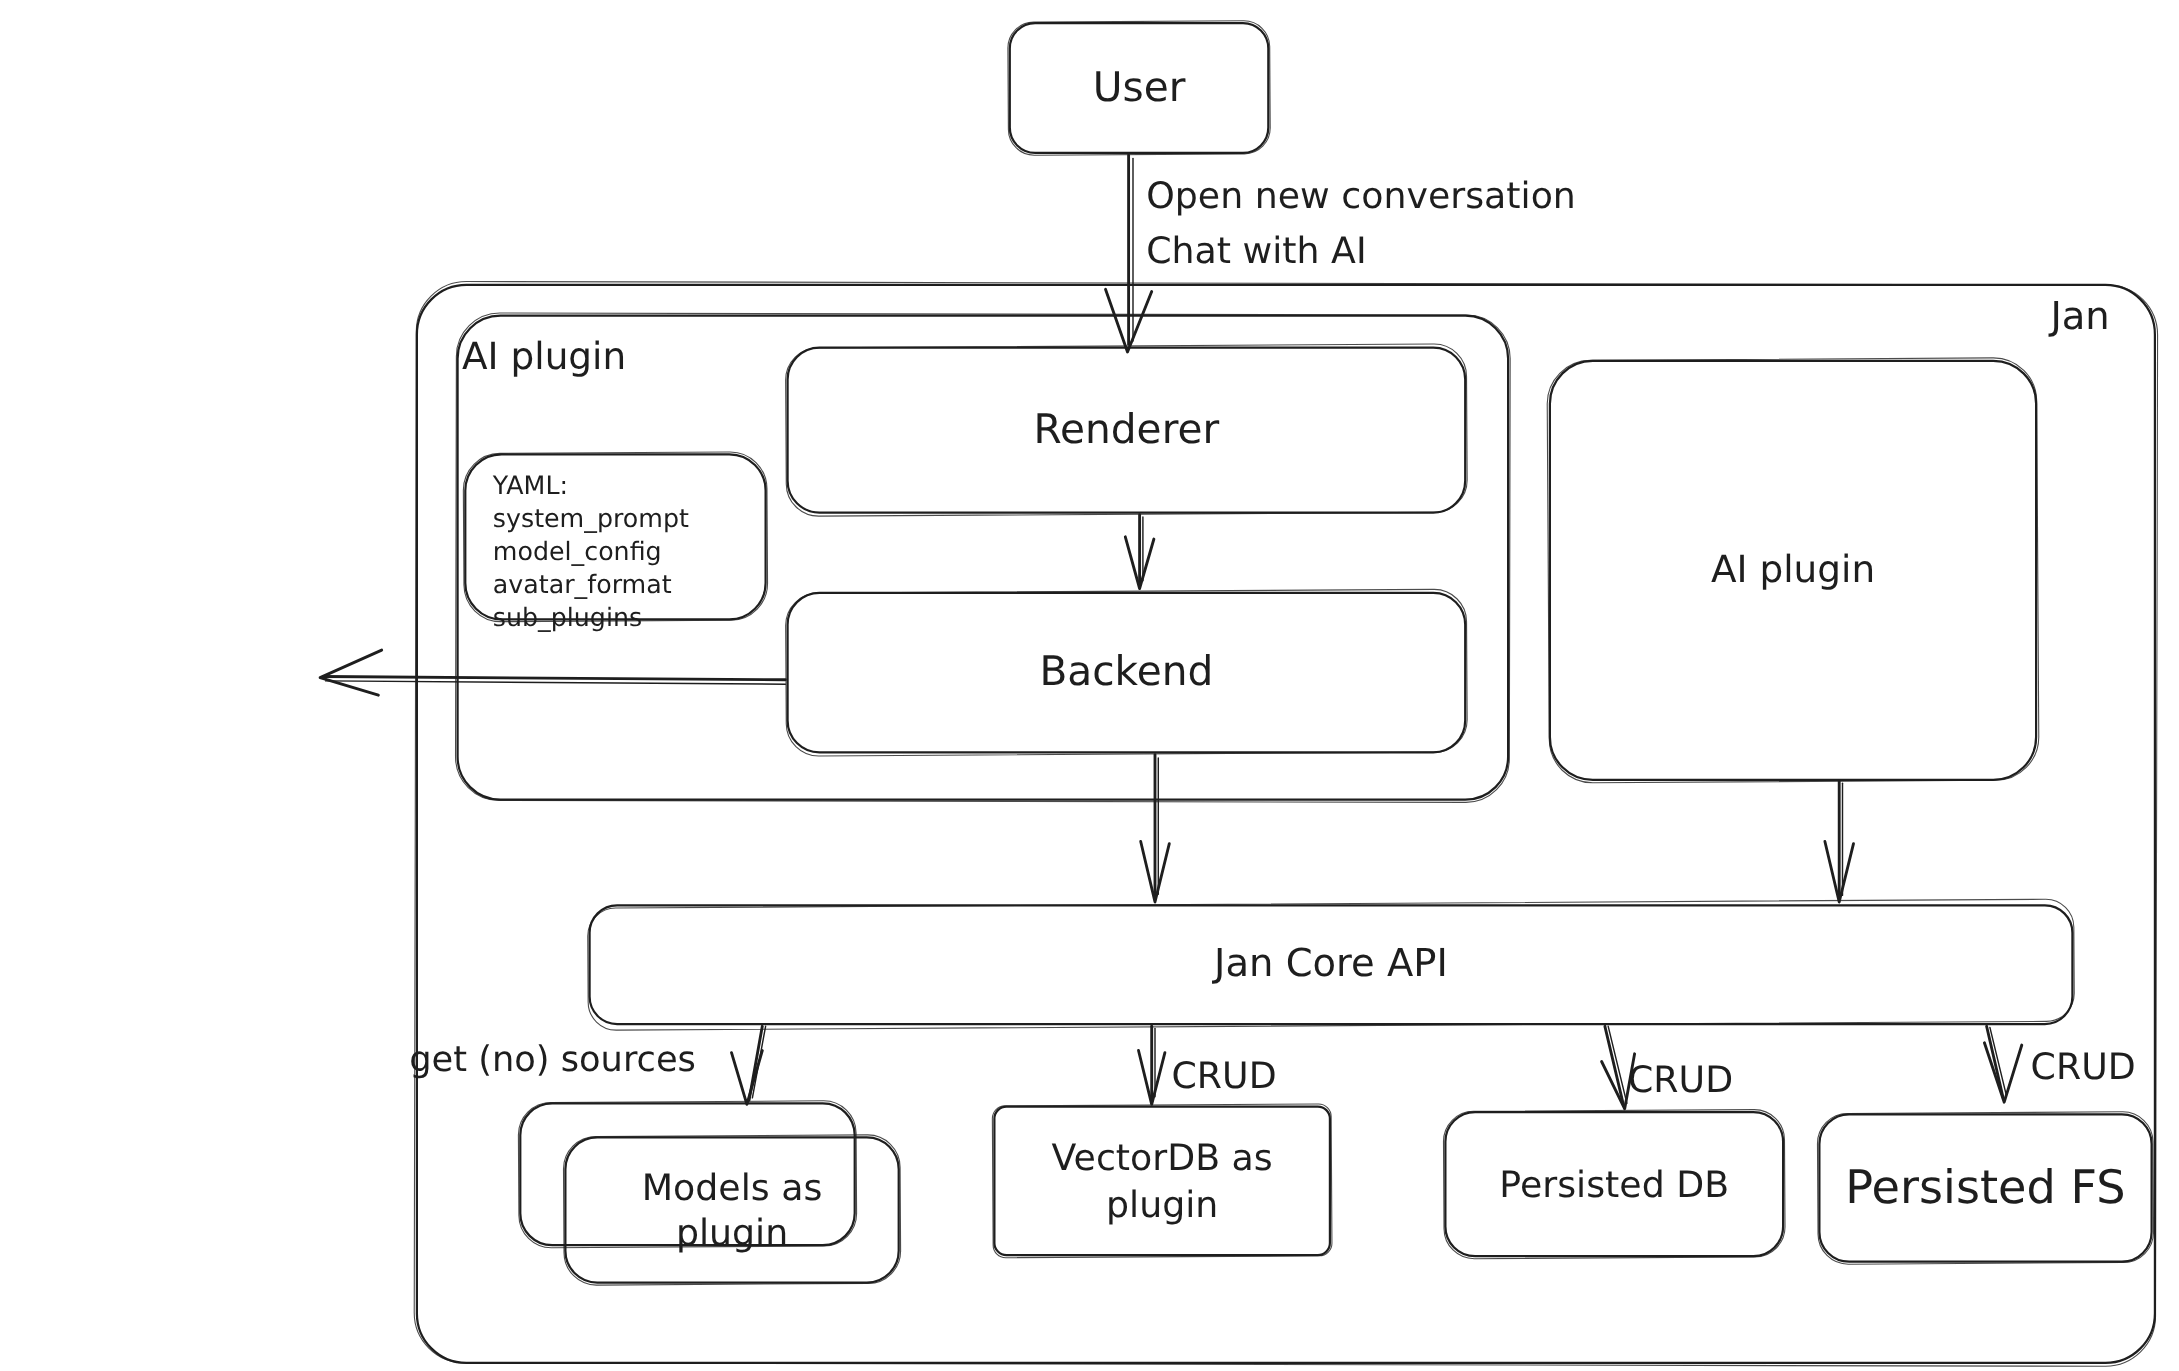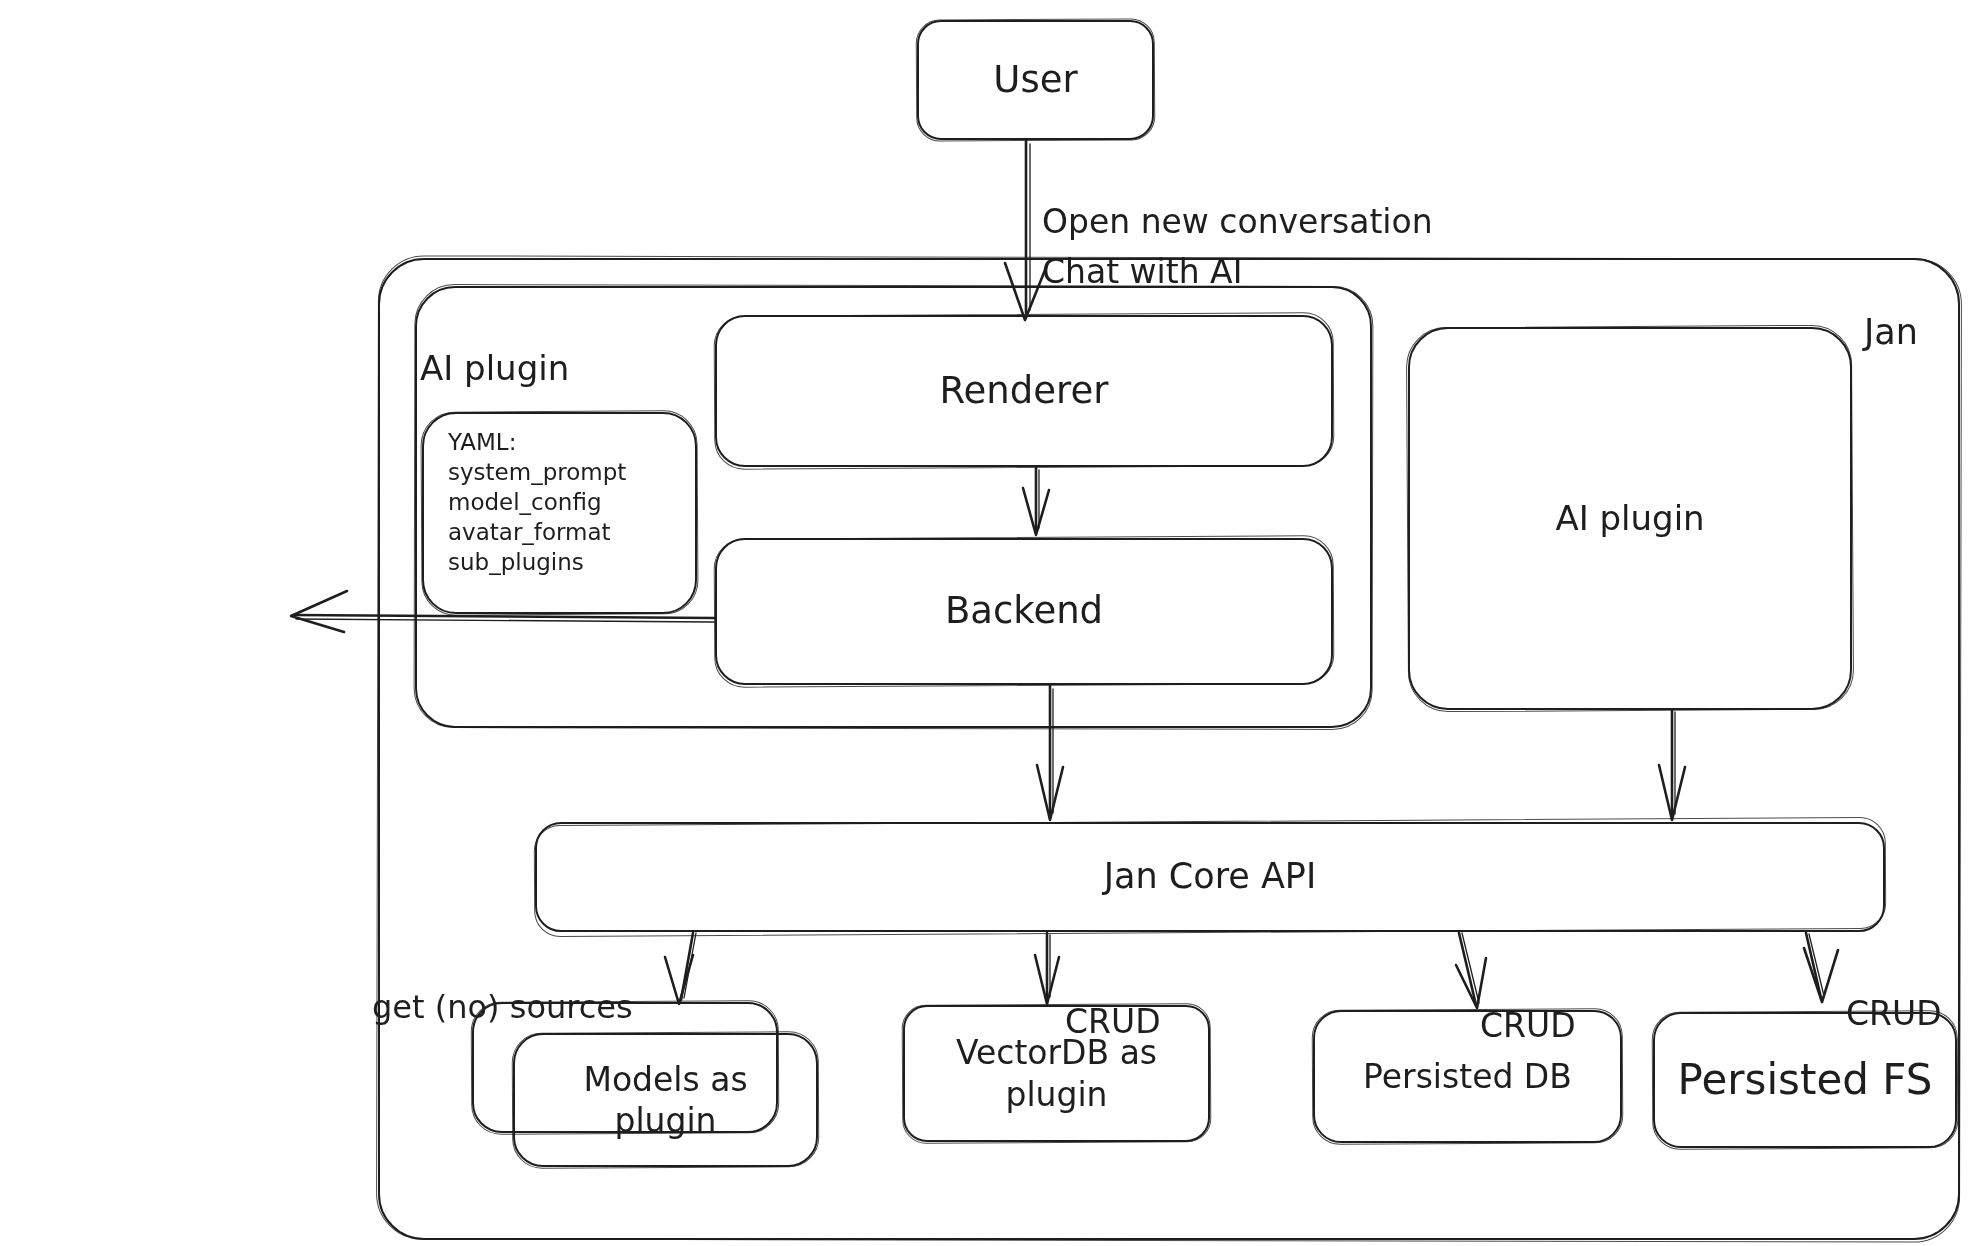--- a/index.html
+++ b/index.html
@@ -26,38 +26,37 @@
     border:1.5px solid rgba(30,30,30,.8);
     border-radius:inherit;
     transform:rotate(-.35deg);
     pointer-events:none;
   }
   .container::before{transform:rotate(.12deg);}
   .label{
     position:absolute;
     white-space:nowrap;
     color:#1e1e1e;
-    margin-top:44px;
   }
   .edges{position:absolute;left:0;top:0;z-index:5;pointer-events:none;}
   .lbl-top{z-index:6;}
   .node-text{padding:0 18px;line-height:1.25;}
 </style>
 </head>
 <body>
 
 <div class="canvas">
 
   <div class="box container" style="left:378px;top:258px;width:1582px;height:982px;border-radius:46px;"></div>
   <div class="label" style="left:1864px;top:268px;font-size:35px;">Jan</div>
 
   <div class="box container" style="left:415px;top:286px;width:957px;height:442px;border-radius:40px;"></div>
   <div class="label" style="left:420px;top:304px;font-size:34px;">AI plugin</div>
 
-  <div class="box" style="left:422px;top:412px;width:275px;height:202px;border-radius:34px;align-items:flex-start;justify-content:flex-start;">
+  <div class="box" style="left:422px;top:412px;width:275px;height:152px;border-radius:34px;align-items:flex-start;justify-content:flex-start;">
     <div style="padding:13px 0 0 24px;text-align:left;font-size:23px;line-height:30px;">
       <div>YAML:</div>
       <div>system_prompt</div>
       <div>model_config</div>
       <div>avatar_format</div>
       <div>sub_plugins</div>
     </div>
   </div>
 
   <div class="box" style="left:917px;top:20px;width:237px;height:120px;border-radius:24px;">
@@ -79,21 +78,21 @@
 
   <div class="box" style="left:535px;top:822px;width:1350px;height:110px;border-radius:26px;">
     <span class="node-text" style="font-size:35px;">Jan Core API</span>
   </div>
 
   <div class="box" style="left:472px;top:1002px;width:306px;height:131px;border-radius:30px;"></div>
   <div class="box" style="left:513px;top:1033px;width:305px;height:134px;border-radius:30px;">
     <span class="node-text" style="font-size:33px;">Models as plugin</span>
   </div>
 
-  <div class="box" style="left:903px;top:1005px;width:307px;height:137px;border-radius:24px;">
+  <div class="box" style="left:903px;top:1005px;width:307px;height:137px;border-radius:12px;">
     <span class="node-text" style="font-size:33px;">VectorDB as plugin</span>
   </div>
 
   <div class="box" style="left:1313px;top:1010px;width:309px;height:133px;border-radius:28px;">
     <span class="node-text" style="font-size:33px;">Persisted DB</span>
   </div>
 
   <div class="box" style="left:1653px;top:1012px;width:304px;height:136px;border-radius:28px;">
     <span class="node-text" style="font-size:42px;">Persisted FS</span>
   </div>

